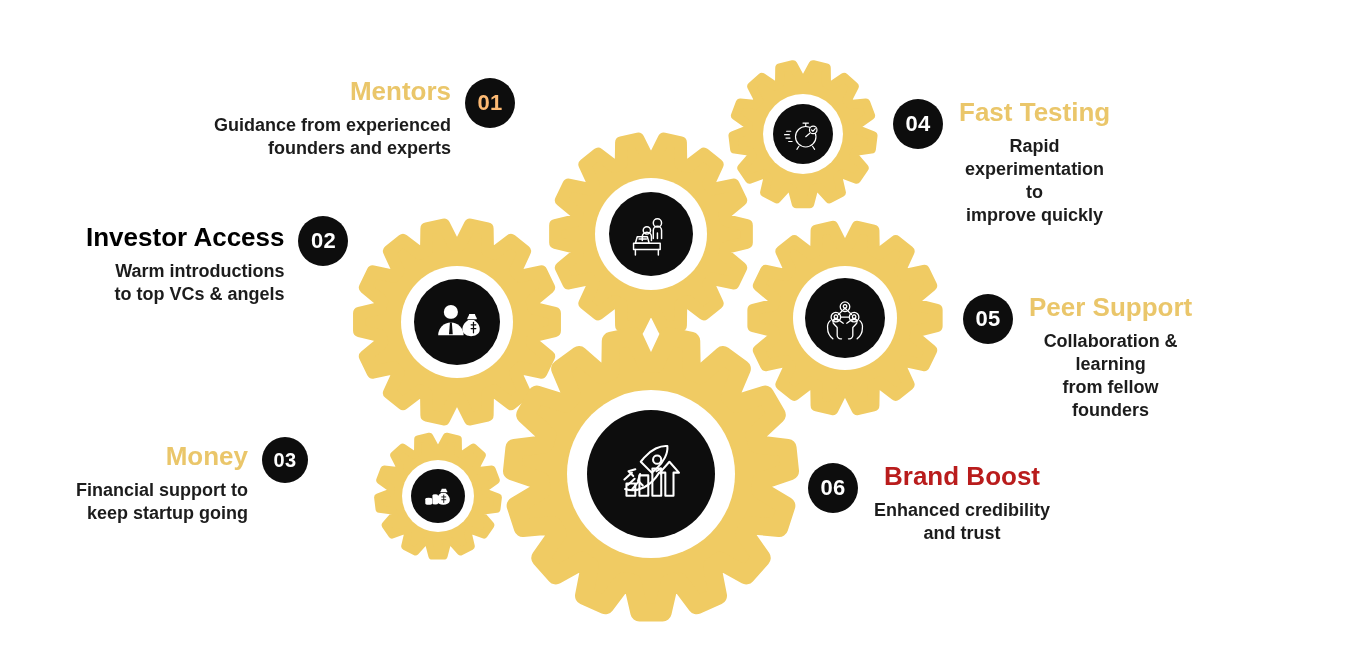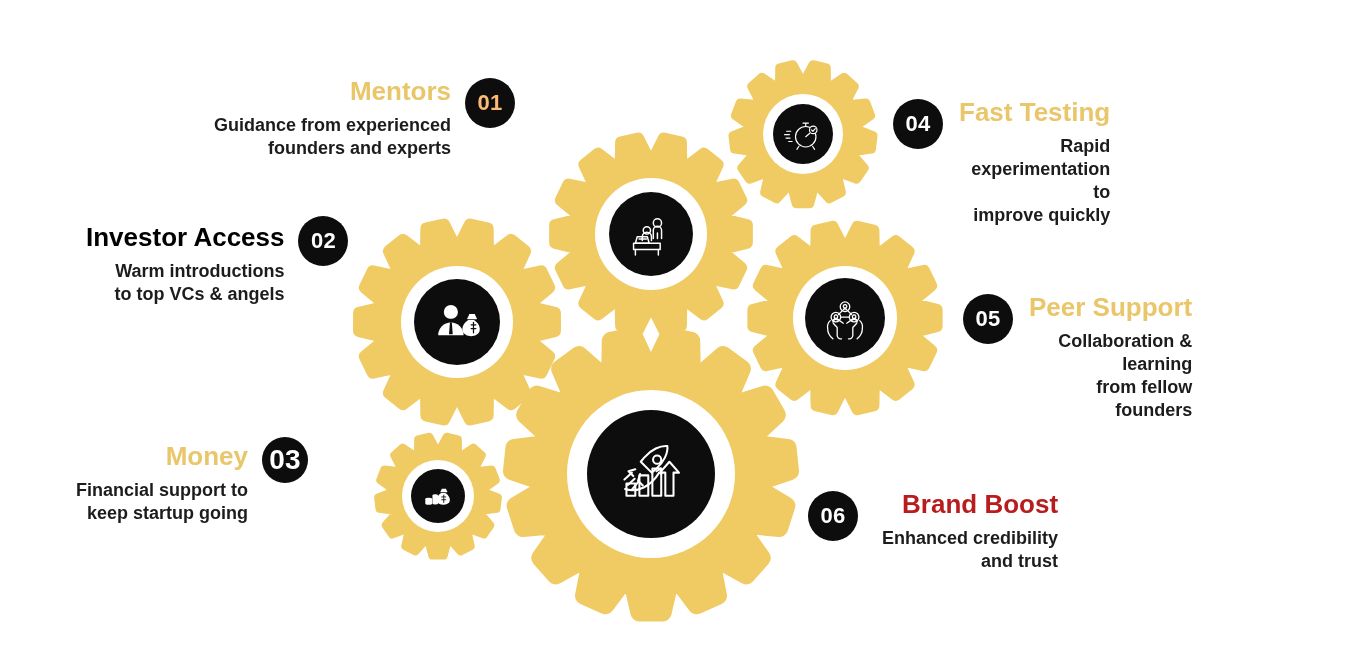--- a/index.html
+++ b/index.html
@@ -31,40 +31,40 @@
   .gear-layer svg { display: block; }
 
   
   .item {
     position: absolute;
     display: flex;
     align-items: flex-start;
   }
   .item.right-align { flex-direction: row; }
   .item .txt-right { text-align: right; }
-  .item .txt-left  { text-align: right; }
+  .item .txt-left  { text-align: center; }
 
   .badge {
     width: 50px;
     height: 50px;
     border-radius: 50%;
     background: #0d0d0d;
     color: #ffffff;
     font-size: 22px;
     font-weight: bold;
     display: flex;
     align-items: center;
     justify-content: center;
     flex: 0 0 auto;
     letter-spacing: 0.3px;
   }
   .badge.sm {
     width: 46px;
     height: 46px;
-    font-size: 28px;
+    font-size: 20px;
   }
 
   .title {
     font-size: 26px;
     font-weight: bold;
     color: #eac66a;
     line-height: 1.05;
     white-space: nowrap;
   }
   .desc {
@@ -82,21 +82,21 @@
   #item-02 { left: 86px;   top: 216px; }
   #item-02 .block { margin-right: 14px; }
   #item-03 { left: 76px;   top: 437px; }
   #item-03 .block { margin-right: 14px; margin-top: 6px; }
 
   
   #item-04 { left: 893px;  top: 99px;  }
   #item-04 .block { margin-left: 16px; }
   #item-05 { left: 963px;  top: 294px; }
   #item-05 .block { margin-left: 16px; }
-  #item-06 { left: 808px;  top: 491px; gap: 8px; }
+  #item-06 { left: 808px;  top: 463px; }
   #item-06 .block { margin-left: 16px; }
 </style>
 </head>
 <body style="background: rgb(255, 255, 255);">
 
 <div id="canvas">
 
   <div class="gear-layer" id="gear-layer" style="pointer-events: none;">
       <svg width="1366" height="670" viewBox="0 0 1366 670">
         <g style="pointer-events: auto;">

